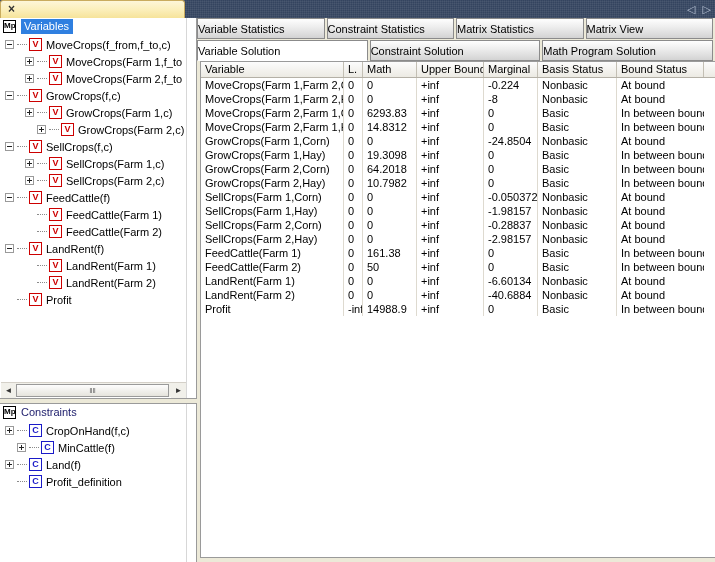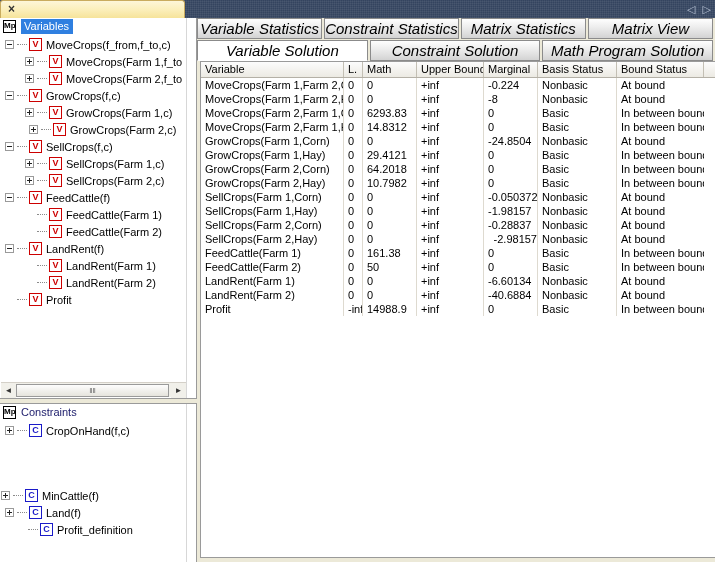--- a/index.html
+++ b/index.html
@@ -124,22 +124,22 @@
   
   .rightcol{position:absolute;left:197px;top:0;width:518px;height:544px;background:#ece9d8;}
 
   .tabrow{position:absolute;left:0;width:518px;height:22px;display:flex;}
   #tabrow1{top:0;}
   #tabrow2{top:22px;}
   .tab{
     flex:1 1 0;margin-right:2px;height:21px;box-sizing:border-box;
     background:linear-gradient(to bottom,#fefefe 0%,#ececec 45%,#d3d3d3 100%);
     border:1px solid #8b8b8b;
-    display:flex;align-items:center;justify-content:center;
-    font-size:15px;color:#000;white-space:nowrap;font-style:italic;
+    display:flex;align-items:center;justify-content:flex-start;
+    font-size:11px;color:#000;white-space:nowrap;
   }
   #tabrow1 .tab{border-bottom:1px solid #8b8b8b;}
   .tab.active{
     background:#fff;border-bottom:1px solid #fff;
   }
 
   
   .gridbox{
     position:absolute;left:3px;top:43px;width:584px;height:497px;
     background:#fff;border:1px solid #9a9a9a;box-sizing:border-box;overflow:hidden;
@@ -213,21 +213,21 @@
               <span class="dotline"></span>
               <span class="vicon"></span>
               <span>GrowCrops(f,c)</span>
             </div>
             <div class="row" style="padding-left: 24px;">
               <span class="exp plus"></span>
               <span class="dotline"></span>
               <span class="vicon"></span>
               <span>GrowCrops(Farm 1,c)</span>
             </div>
-            <div class="row" style="padding-left: 28px;">
+            <div class="row" style="padding-left: 36px;">
               <span class="exp plus"></span>
               <span class="dotline"></span>
               <span class="vicon"></span>
               <span>GrowCrops(Farm 2,c)</span>
             </div>
             <div class="row" style="padding-left: 4px;">
               <span class="exp "></span>
               <span class="dotline"></span>
               <span class="vicon"></span>
               <span>SellCrops(f,c)</span>
@@ -300,33 +300,33 @@
           <span class="mpicon"></span>
           <span class="hdrlabel">Constraints</span>
         </div>
         <div class="treewrap" id="conTree">
             <div class="row" style="padding-left: 4px;">
               <span class="exp plus"></span>
               <span class="dotline"></span>
               <span class="cicon"></span>
               <span>CropOnHand(f,c)</span>
             </div>
-            <div class="row" style="padding-left: 0; margin-top: 48px;">
+            <div class="row" style="padding-left: 16px;">
               <span class="exp plus"></span>
               <span class="dotline"></span>
               <span class="cicon"></span>
               <span>MinCattle(f)</span>
             </div>
             <div class="row" style="padding-left: 4px;">
               <span class="exp plus"></span>
               <span class="dotline"></span>
               <span class="cicon"></span>
               <span>Land(f)</span>
             </div>
-            <div class="row" style="padding-left: 15px;">
+            <div class="row" style="padding-left: 4px;">
               <span class="exp none"></span>
               <span class="dotline"></span>
               <span class="cicon"></span>
               <span>Profit_definition</span>
             </div>
           </div>
         <div class="vscroll"></div>
       </div>
 
     </div>
@@ -410,21 +410,21 @@
               <div class="gc" style="width: 19px;">0</div>
               <div class="gc" style="width: 54px;">0</div>
               <div class="gc" style="width: 67px;">+inf</div>
               <div class="gc" style="width: 54px;">-24.8504</div>
               <div class="gc" style="width: 79px;">Nonbasic</div>
               <div class="gc nb" style="width: 87px;">At bound</div>
             </div>
             <div class="grow">
               <div class="gc" style="width: 143px;">GrowCrops(Farm 1,Hay)</div>
               <div class="gc" style="width: 19px;">0</div>
-              <div class="gc" style="width: 54px;">29.4121</div>
+              <div class="gc" style="width: 54px;">19.3098</div>
               <div class="gc" style="width: 67px;">+inf</div>
               <div class="gc" style="width: 54px;">0</div>
               <div class="gc" style="width: 79px;">Basic</div>
               <div class="gc nb" style="width: 87px;">In between bounds</div>
             </div>
             <div class="grow">
               <div class="gc" style="width: 143px;">GrowCrops(Farm 2,Corn)</div>
               <div class="gc" style="width: 19px;">0</div>
               <div class="gc" style="width: 54px;">64.2018</div>
               <div class="gc" style="width: 67px;">+inf</div>
@@ -466,21 +466,21 @@
               <div class="gc" style="width: 67px;">+inf</div>
               <div class="gc" style="width: 54px;">-0.28837</div>
               <div class="gc" style="width: 79px;">Nonbasic</div>
               <div class="gc nb" style="width: 87px;">At bound</div>
             </div>
             <div class="grow">
               <div class="gc" style="width: 143px;">SellCrops(Farm 2,Hay)</div>
               <div class="gc" style="width: 19px;">0</div>
               <div class="gc" style="width: 54px;">0</div>
               <div class="gc" style="width: 67px;">+inf</div>
-              <div class="gc" style="width: 54px; text-align: right;">-2.98157</div>
+              <div class="gc" style="width: 54px;">-2.98157</div>
               <div class="gc" style="width: 79px;">Nonbasic</div>
               <div class="gc nb" style="width: 87px;">At bound</div>
             </div>
             <div class="grow">
               <div class="gc" style="width: 143px;">FeedCattle(Farm 1)</div>
               <div class="gc" style="width: 19px;">0</div>
               <div class="gc" style="width: 54px;">161.38</div>
               <div class="gc" style="width: 67px;">+inf</div>
               <div class="gc" style="width: 54px;">0</div>
               <div class="gc" style="width: 79px;">Basic</div>

